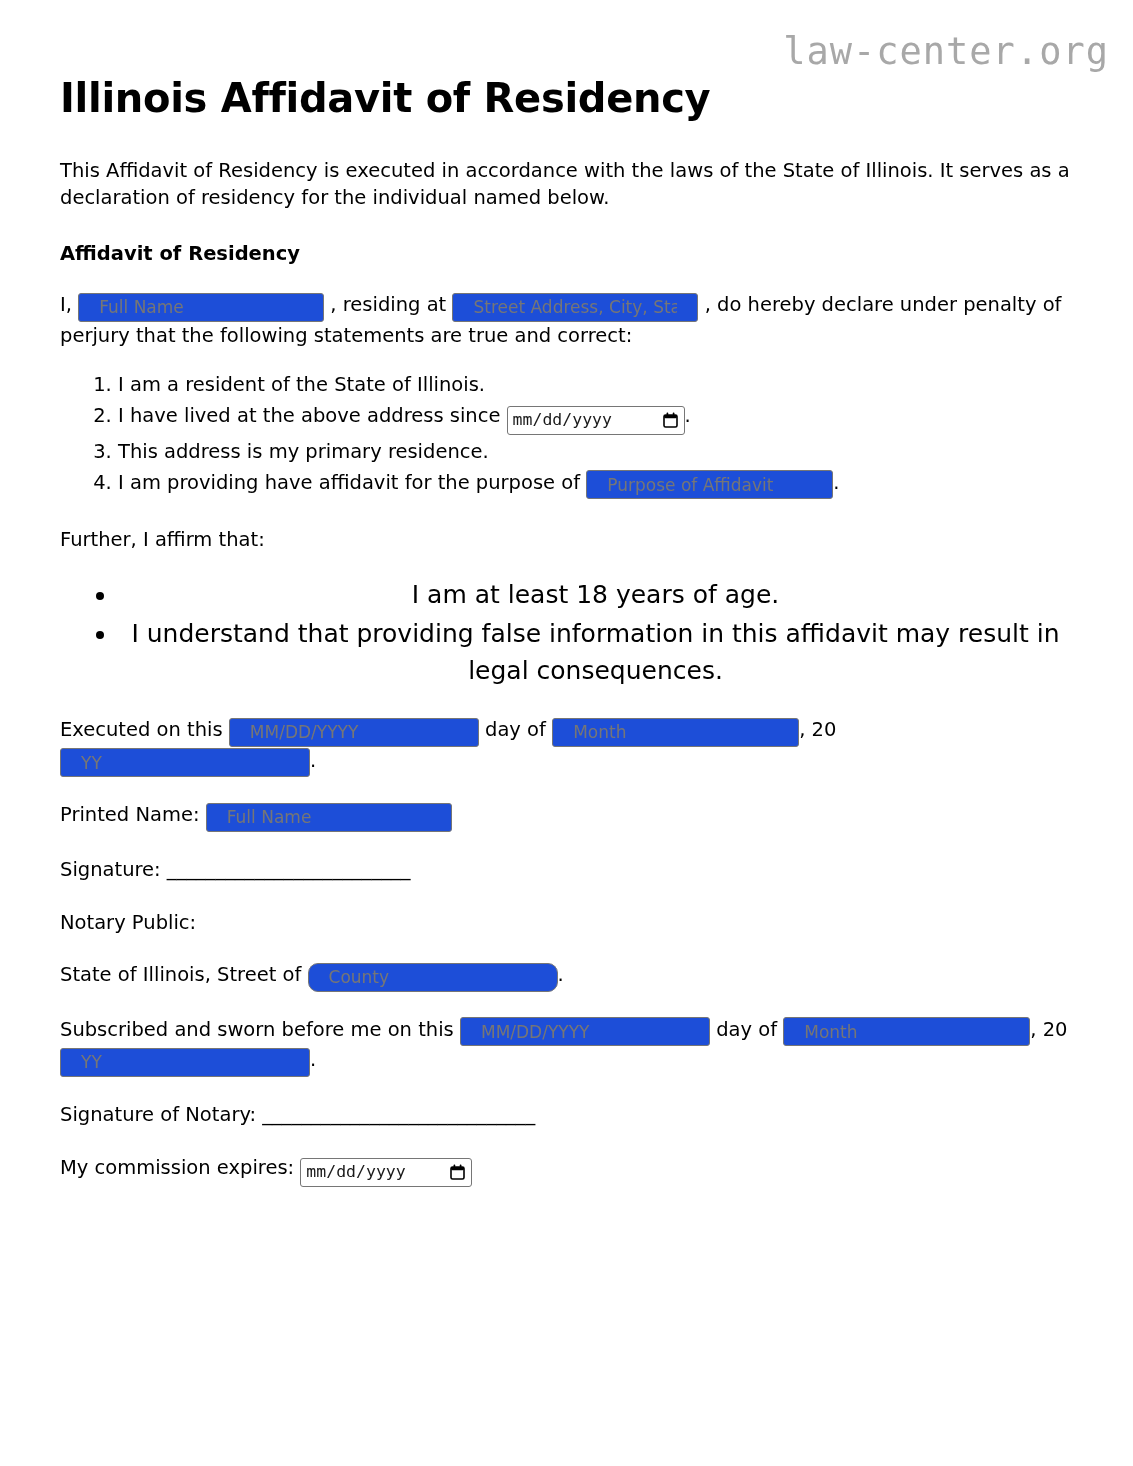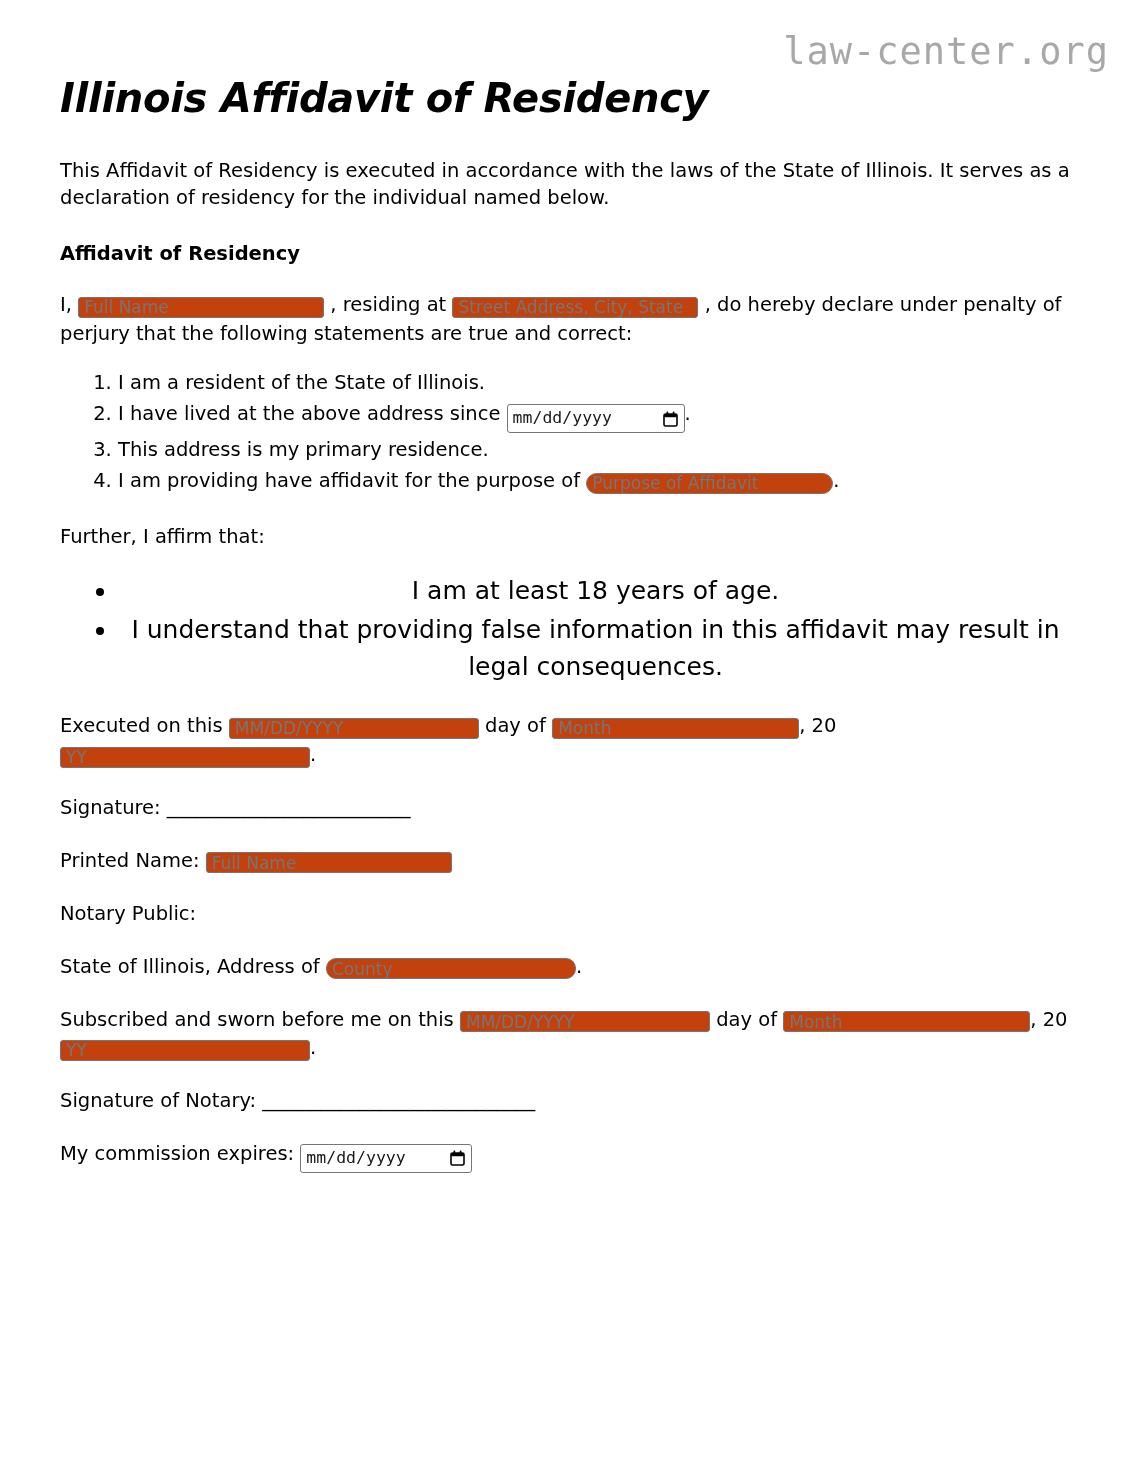--- a/index.html
+++ b/index.html
@@ -39,21 +39,20 @@
   }
 
   
   h1.doc-title {
     font-size: 40px;
     font-weight: bold;
     letter-spacing: -0.3px;
     margin: 0;
     padding-top: 76px;
     line-height: 1.12;
-    font-style: italic;
   }
 
   p.intro {
     font-size: 19.5px;
     line-height: 1.42;
     margin: 36px 0 0 0;
     max-width: 1020px;
   }
 
   h2.section-head {
@@ -71,36 +70,36 @@
 
   p.tight {
     margin-top: 24px;
   }
 
   
   input.fld {
     font-family: "DejaVu Sans", "Liberation Sans", sans-serif;
     font-size: 17px;
     color: #000;
-    background: #c2410c;
+    background: #1d4ed8;
     border: 1px solid #767676;
     border-radius: 3px;
-    padding: 2px 5px;
+    padding: 2px 20px;
     box-sizing: border-box;
-    height: 21px;
+    height: 29px;
     vertical-align: -2px;
     outline: none;
   }
   input.fld::placeholder {
     color: #767676;
     opacity: 1;
   }
   input.w-fullname   { width: 246px; }
   input.w-address    { width: 246px; }
-  input.w-purpose    { width: 247px; border-radius: 12px; }
+  input.w-purpose    { width: 247px; }
   input.w-date-txt   { width: 250px; }
   input.w-month      { width: 247px; }
   input.w-yy         { width: 250px; }
   input.w-county     { width: 250px; border-radius: 10px; }
   input.w-printed    { width: 246px; }
 
   
   .datebox {
     display: inline-flex;
     align-items: center;
@@ -211,33 +210,33 @@
 
   <p class="body-text">
     <span>Executed on this</span>
     <input class="fld w-date-txt" type="text" placeholder="MM/DD/YYYY" style="">
     <span>day of</span>
     <input class="fld w-month" type="text" placeholder="Month" style=""><span>, 20</span>
     <input class="fld w-yy" type="text" placeholder="YY" style=""><span>.</span>
   </p>
 
   <p class="body-text tight">
+    <span>Printed Name:</span>
+    <input class="fld w-printed" type="text" placeholder="Full Name" style="">
+  </p>
+
+  <p class="body-text tight">
     <span>Signature:</span>
     <span class="sig-line">_________________________</span>
   </p>
 
-  <p class="body-text tight">
-    <span>Printed Name:</span>
-    <input class="fld w-printed" type="text" placeholder="Full Name" style="">
-  </p>
-
   <p class="body-text tight">Notary Public:</p>
 
   <p class="body-text tight">
-    <span>State of Illinois, Address of</span>
+    <span>State of Illinois, Street of</span>
     <input class="fld w-county" type="text" placeholder="County" style=""><span>.</span>
   </p>
 
   <p class="body-text tight">
     <span>Subscribed and sworn before me on this</span>
     <input class="fld w-date-txt" type="text" placeholder="MM/DD/YYYY" style="">
     <span>day of</span>
     <input class="fld w-month" type="text" placeholder="Month" style=""><span>, 20</span><input class="fld w-yy" type="text" placeholder="YY" style=""><span>.</span>
   </p>
 

